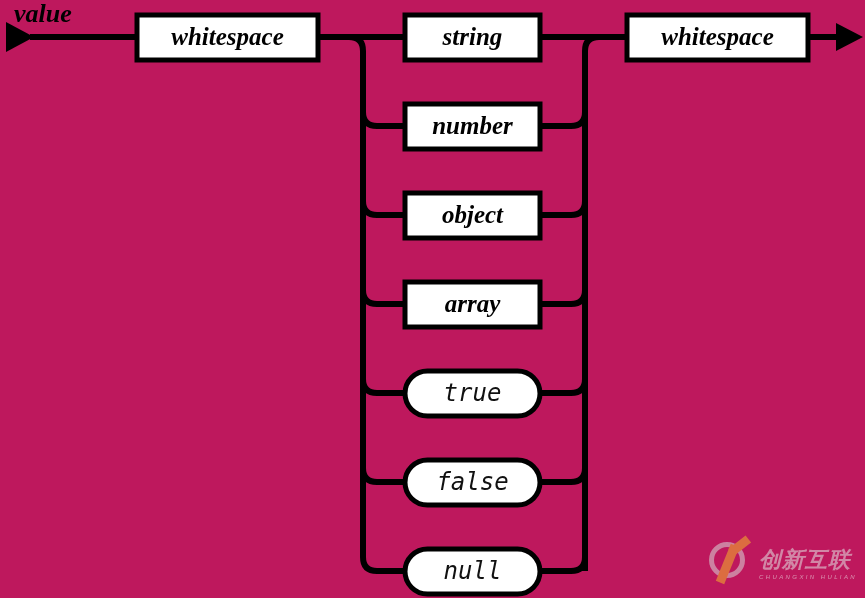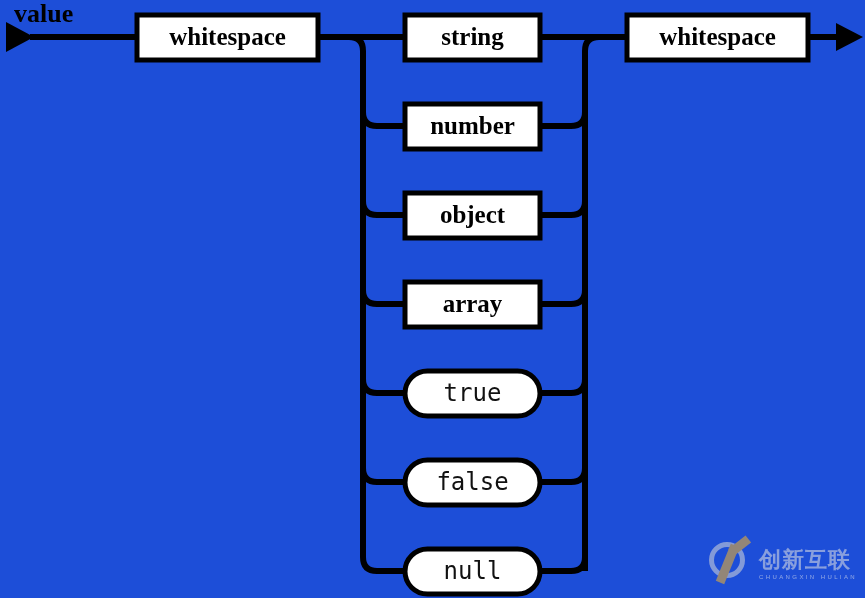--- a/index.html
+++ b/index.html
@@ -7,22 +7,23 @@
     padding: 0;
     background: #ffffff;
   }
   body {
     font-family: "Liberation Serif", "DejaVu Serif", serif;
   }
   #canvas {
     position: relative;
     width: 865px;
     height: 598px;
-    background: #1d4ed8;
+    background: #be185d;
     overflow: hidden;
+    font-style: italic;
   }
   #railroad-svg {
     position: absolute;
     left: 0;
     top: 0;
     width: 865px;
     height: 598px;
     display: block;
   }
   .rail {

